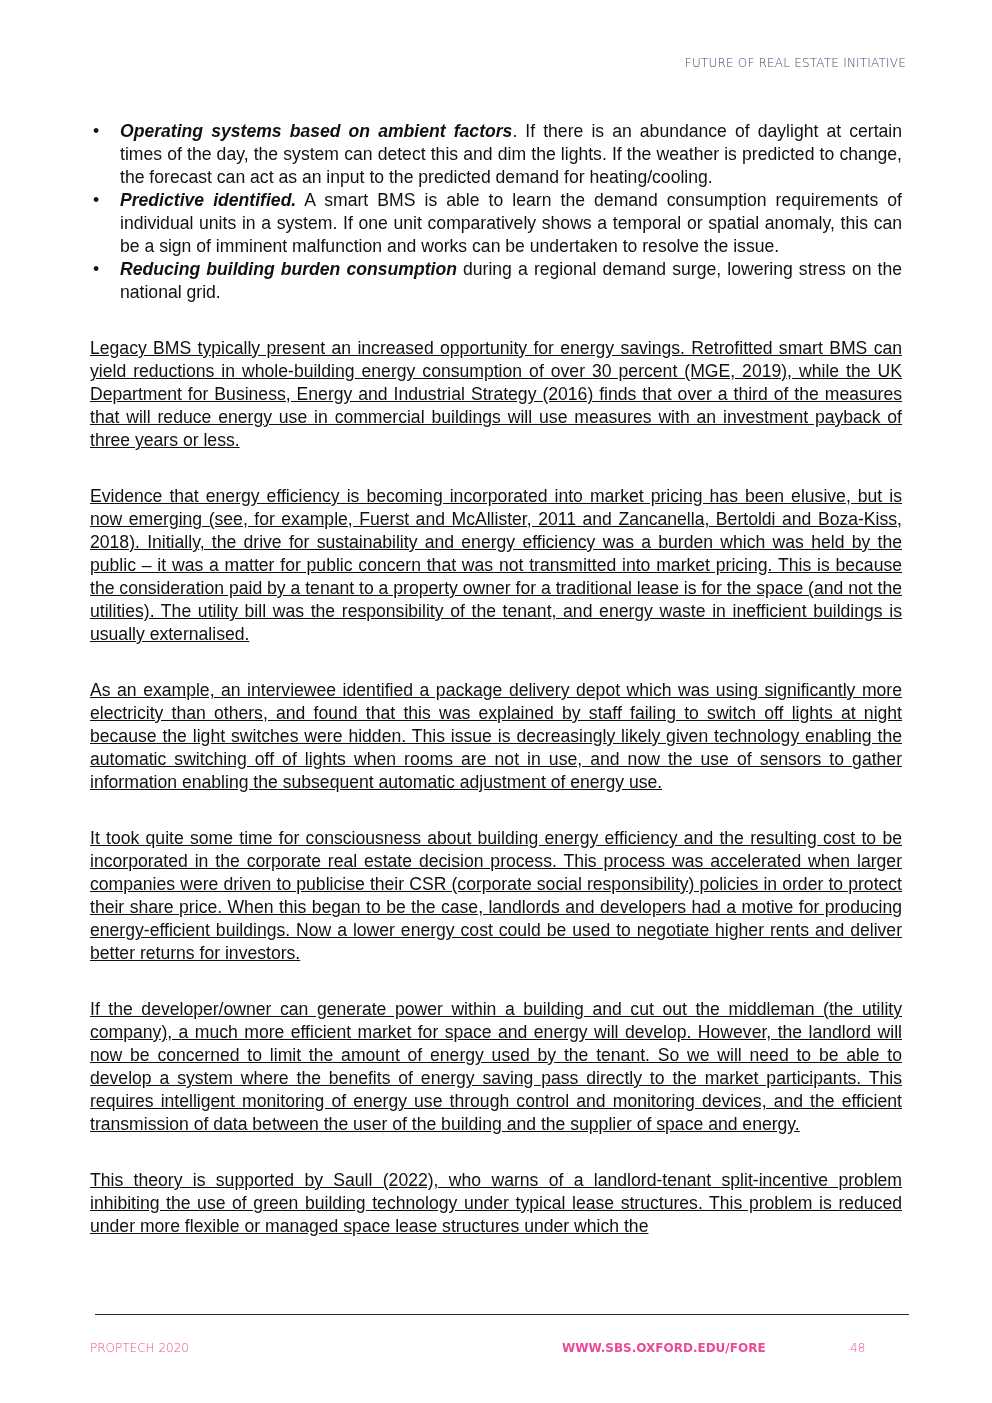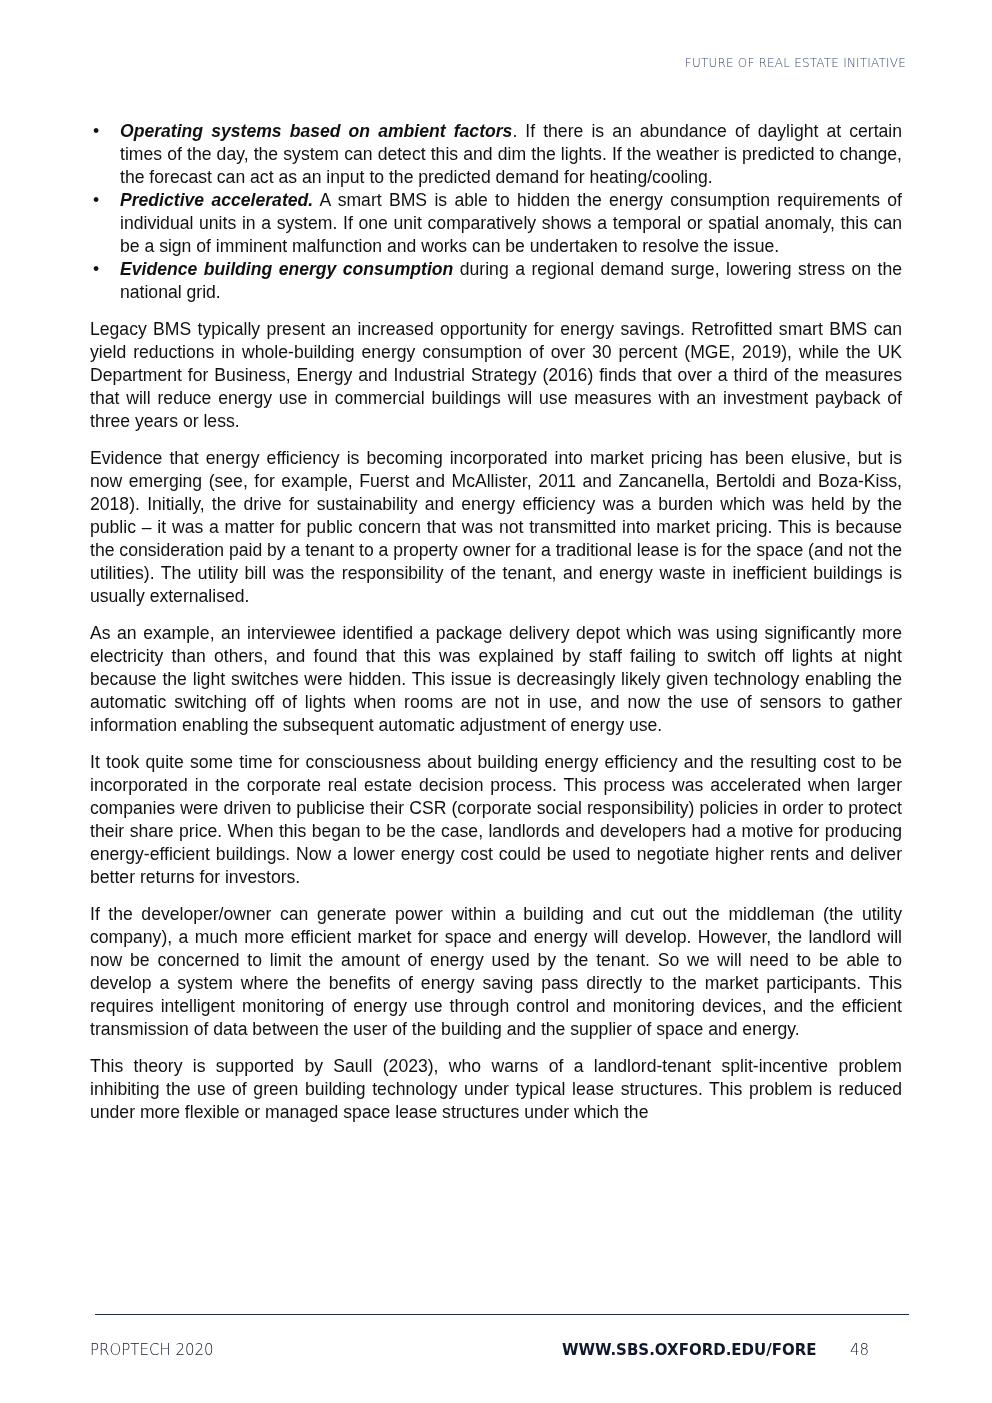--- a/index.html
+++ b/index.html
@@ -13,60 +13,60 @@
     position: absolute; left: 90px; top: 120px; width: 812px;
     font-family: "Liberation Sans", sans-serif; font-size: 17.6px;
     line-height: 23px; color: #111; text-align: justify;
   }
   ul.bullets { margin: 0; padding: 0; list-style: none; }
   ul.bullets li { position: relative; padding-left: 30px; margin: 0; }
   ul.bullets li .dot {
     position: absolute; left: 0; top: 0; width: 12px; text-align: center;
   }
   ul.bullets li em { font-style: italic; font-weight: bold; }
-  p { margin: 14px 0 0 0; }
+  p { margin: 33px 0 0 0; text-decoration: underline; }
   .rule {
     position: absolute; left: 95px; top: 1314px; width: 814px; height: 1px;
     background: #1f2d44;
   }
   .footer {
     position: absolute; top: 1341px;
-    font-family: "DejaVu Sans", sans-serif; font-size: 15px; color: #0f172a;
+    font-family: "DejaVu Sans", sans-serif; font-size: 12px; color: #ec4899;
     font-weight: 300;
   }
   .footer-left { left: 90px; }
   .footer-url { left: 562px; font-weight: bold; }
   .footer-page { left: 850px; text-align: center; }
 </style>
 </head>
 <body>
 
 <div class="header">FUTURE OF REAL ESTATE INITIATIVE</div>
 
 <div class="content">
   <ul class="bullets">
     <li>
       <span class="dot">•</span>
       <em>Operating systems based on ambient factors</em><span>. If there is an abundance of daylight at certain times of the day, the system can detect this and dim the lights. If the weather is predicted to change, the forecast can act as an input to the predicted demand for heating/cooling.</span>
     </li>
     <li>
       <span class="dot">•</span>
-      <em>Predictive accelerated.</em><span> A smart BMS is able to hidden the energy consumption requirements of individual units in a system. If one unit comparatively shows a temporal or spatial anomaly, this can be a sign of imminent malfunction and works can be undertaken to resolve the issue.</span>
+      <em>Predictive identified.</em><span> A smart BMS is able to learn the demand consumption requirements of individual units in a system. If one unit comparatively shows a temporal or spatial anomaly, this can be a sign of imminent malfunction and works can be undertaken to resolve the issue.</span>
     </li>
     <li>
       <span class="dot">•</span>
-      <em>Evidence building energy consumption</em><span> during a regional demand surge, lowering stress on the national grid.</span>
+      <em>Reducing building burden consumption</em><span> during a regional demand surge, lowering stress on the national grid.</span>
     </li>
   </ul>
 
   <p>Legacy BMS typically present an increased opportunity for energy savings. Retrofitted smart BMS can yield reductions in whole-building energy consumption of over 30 percent (MGE, 2019), while the UK Department for Business, Energy and Industrial Strategy (2016) finds that over a third of the measures that will reduce energy use in commercial buildings will use measures with an investment payback of three years or less.</p>
   <p>Evidence that energy efficiency is becoming incorporated into market pricing has been elusive, but is now emerging (see, for example, Fuerst and McAllister, 2011 and Zancanella, Bertoldi and Boza-Kiss, 2018). Initially, the drive for sustainability and energy efficiency was a burden which was held by the public – it was a matter for public concern that was not transmitted into market pricing. This is because the consideration paid by a tenant to a property owner for a traditional lease is for the space (and not the utilities). The utility bill was the responsibility of the tenant, and energy waste in inefficient buildings is usually externalised.</p>
   <p>As an example, an interviewee identified a package delivery depot which was using significantly more electricity than others, and found that this was explained by staff failing to switch off lights at night because the light switches were hidden. This issue is decreasingly likely given technology enabling the automatic switching off of lights when rooms are not in use, and now the use of sensors to gather information enabling the subsequent automatic adjustment of energy use.</p>
   <p>It took quite some time for consciousness about building energy efficiency and the resulting cost to be incorporated in the corporate real estate decision process. This process was accelerated when larger companies were driven to publicise their CSR (corporate social responsibility) policies in order to protect their share price. When this began to be the case, landlords and developers had a motive for producing energy-efficient buildings. Now a lower energy cost could be used to negotiate higher rents and deliver better returns for investors.</p>
   <p>If the developer/owner can generate power within a building and cut out the middleman (the utility company), a much more efficient market for space and energy will develop. However, the landlord will now be concerned to limit the amount of energy used by the tenant. So we will need to be able to develop a system where the benefits of energy saving pass directly to the market participants. This requires intelligent monitoring of energy use through control and monitoring devices, and the efficient transmission of data between the user of the building and the supplier of space and energy.</p>
-  <p>This theory is supported by Saull (2023), who warns of a landlord-tenant split-incentive problem inhibiting the use of green building technology under typical lease structures. This problem is reduced under more flexible or managed space lease structures under which the</p>
+  <p>This theory is supported by Saull (2022), who warns of a landlord-tenant split-incentive problem inhibiting the use of green building technology under typical lease structures. This problem is reduced under more flexible or managed space lease structures under which the</p>
 </div>
 
 <div class="rule"></div>
 
 <div class="footer footer-left">PROPTECH 2020</div>
 <div class="footer footer-url">WWW.SBS.OXFORD.EDU/FORE</div>
 <div class="footer footer-page">48</div>
 
 </body></html>

